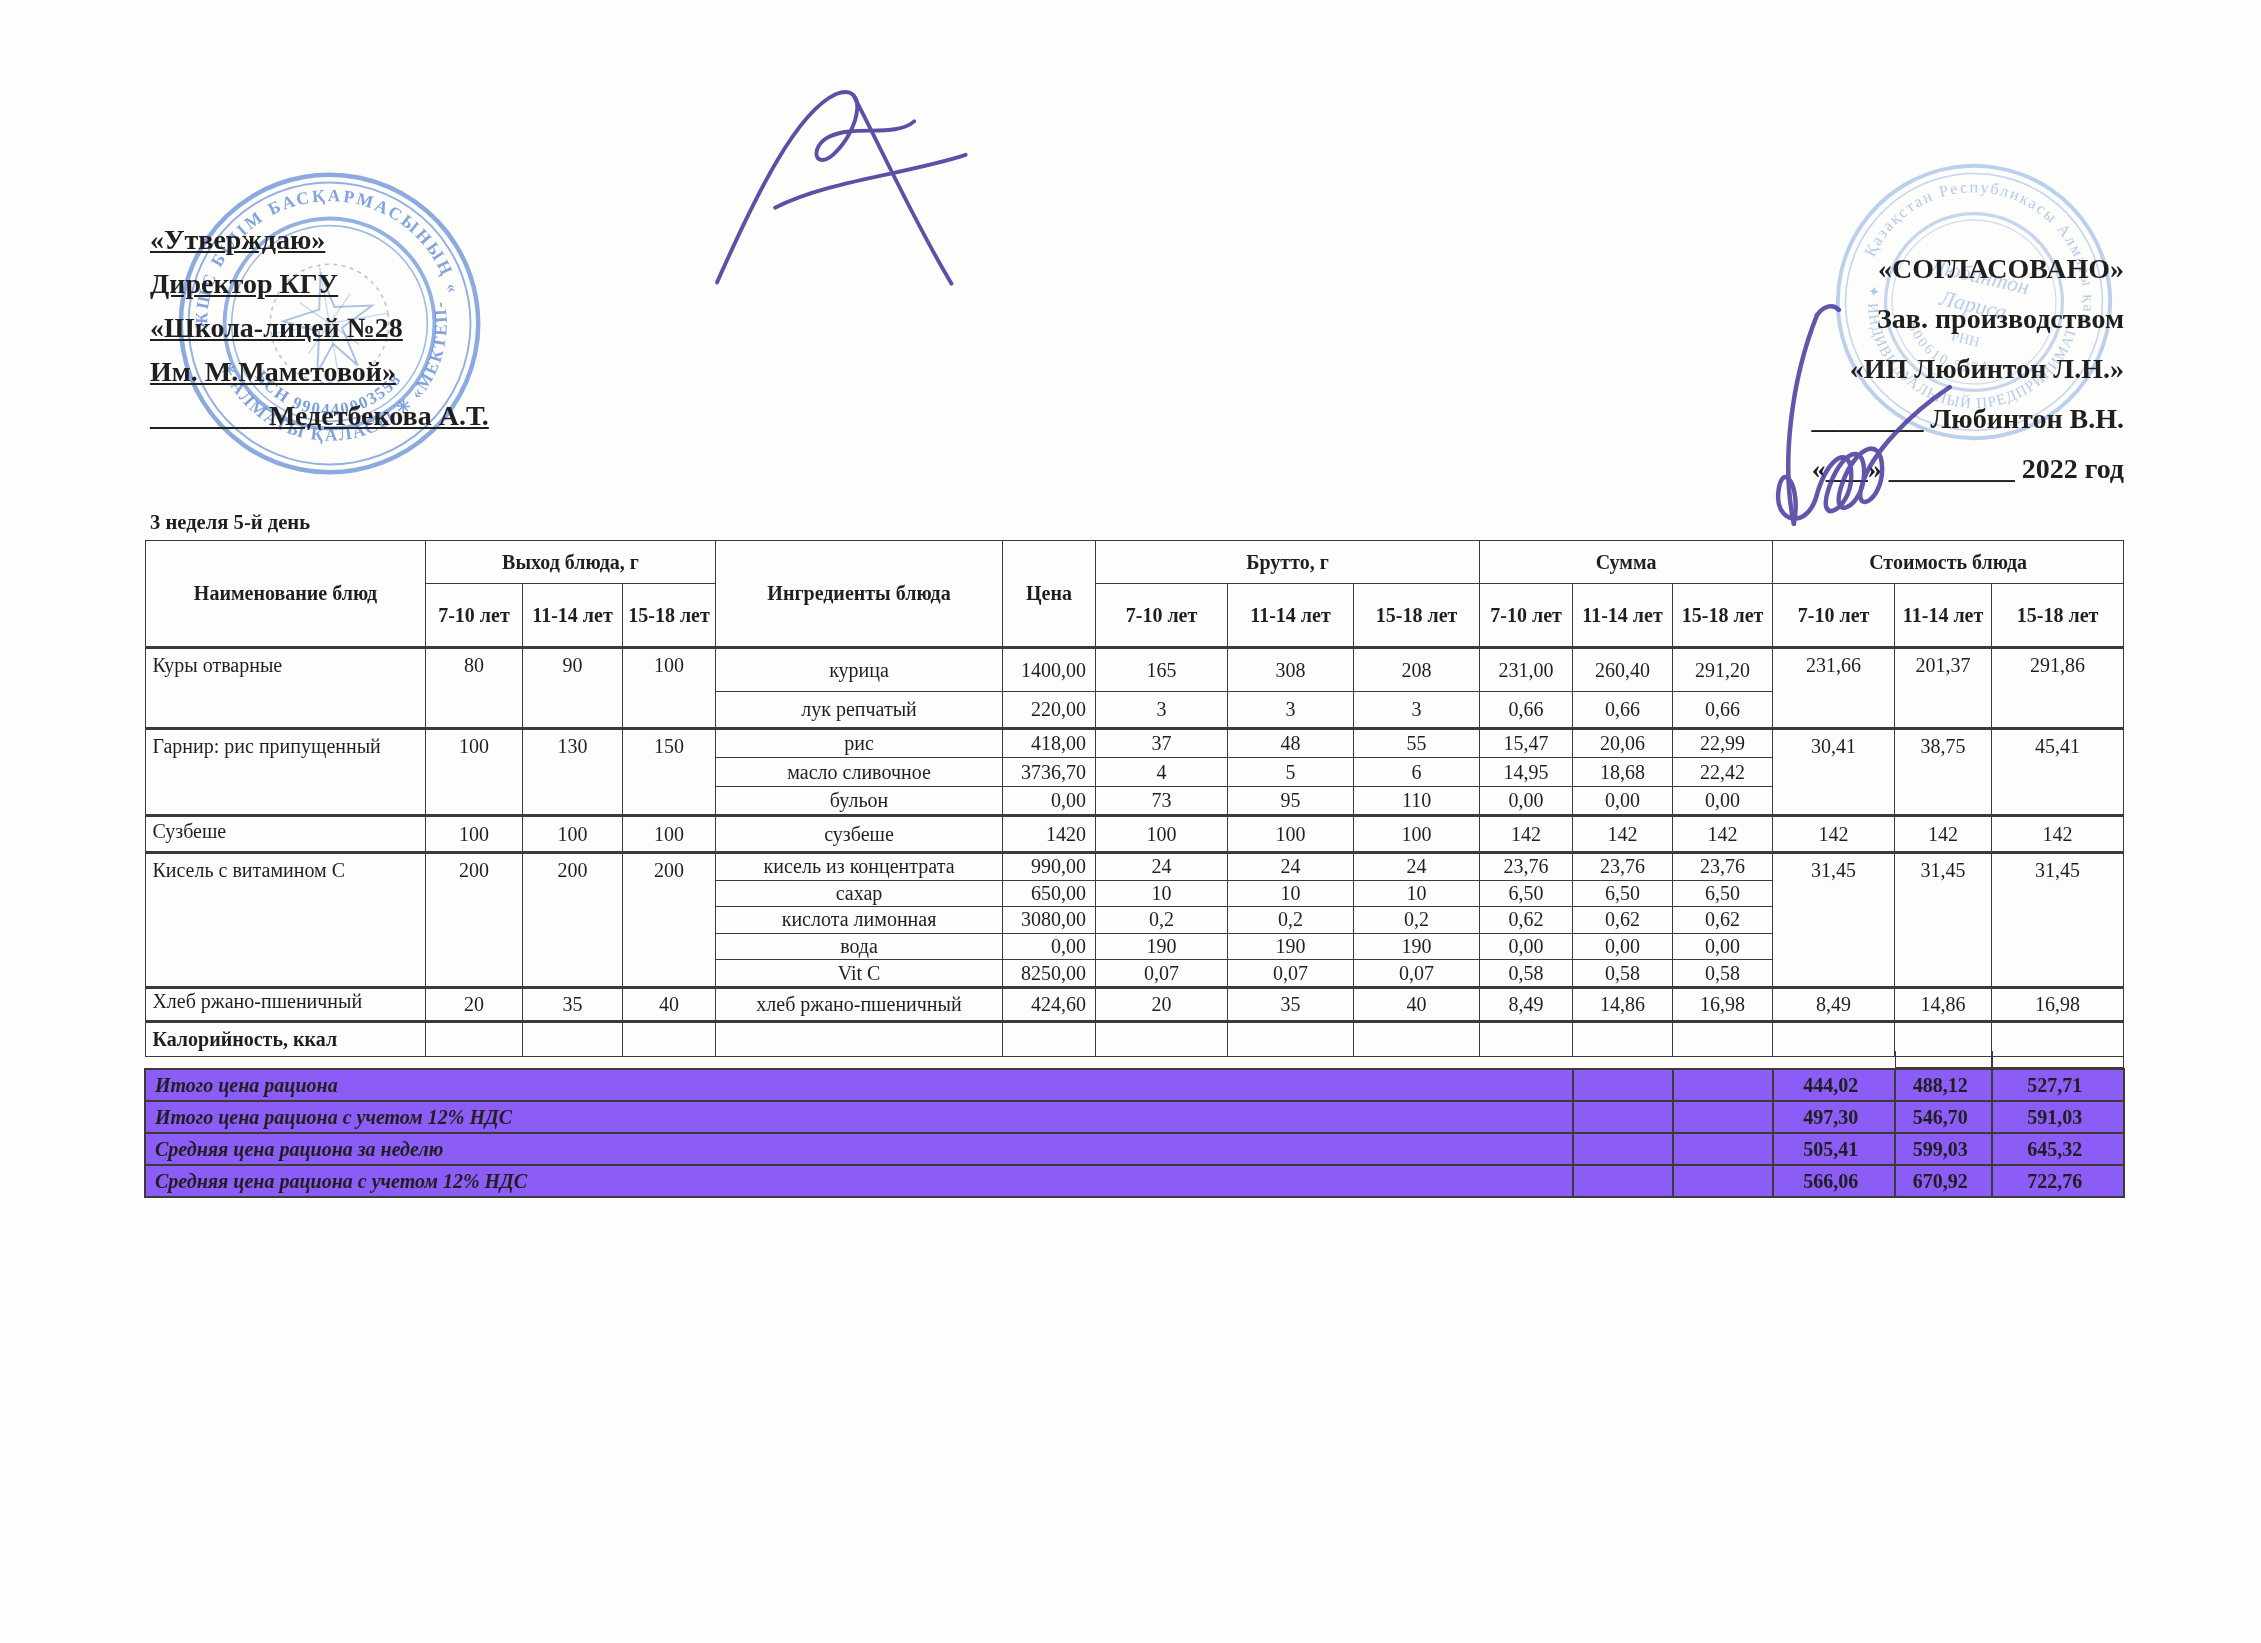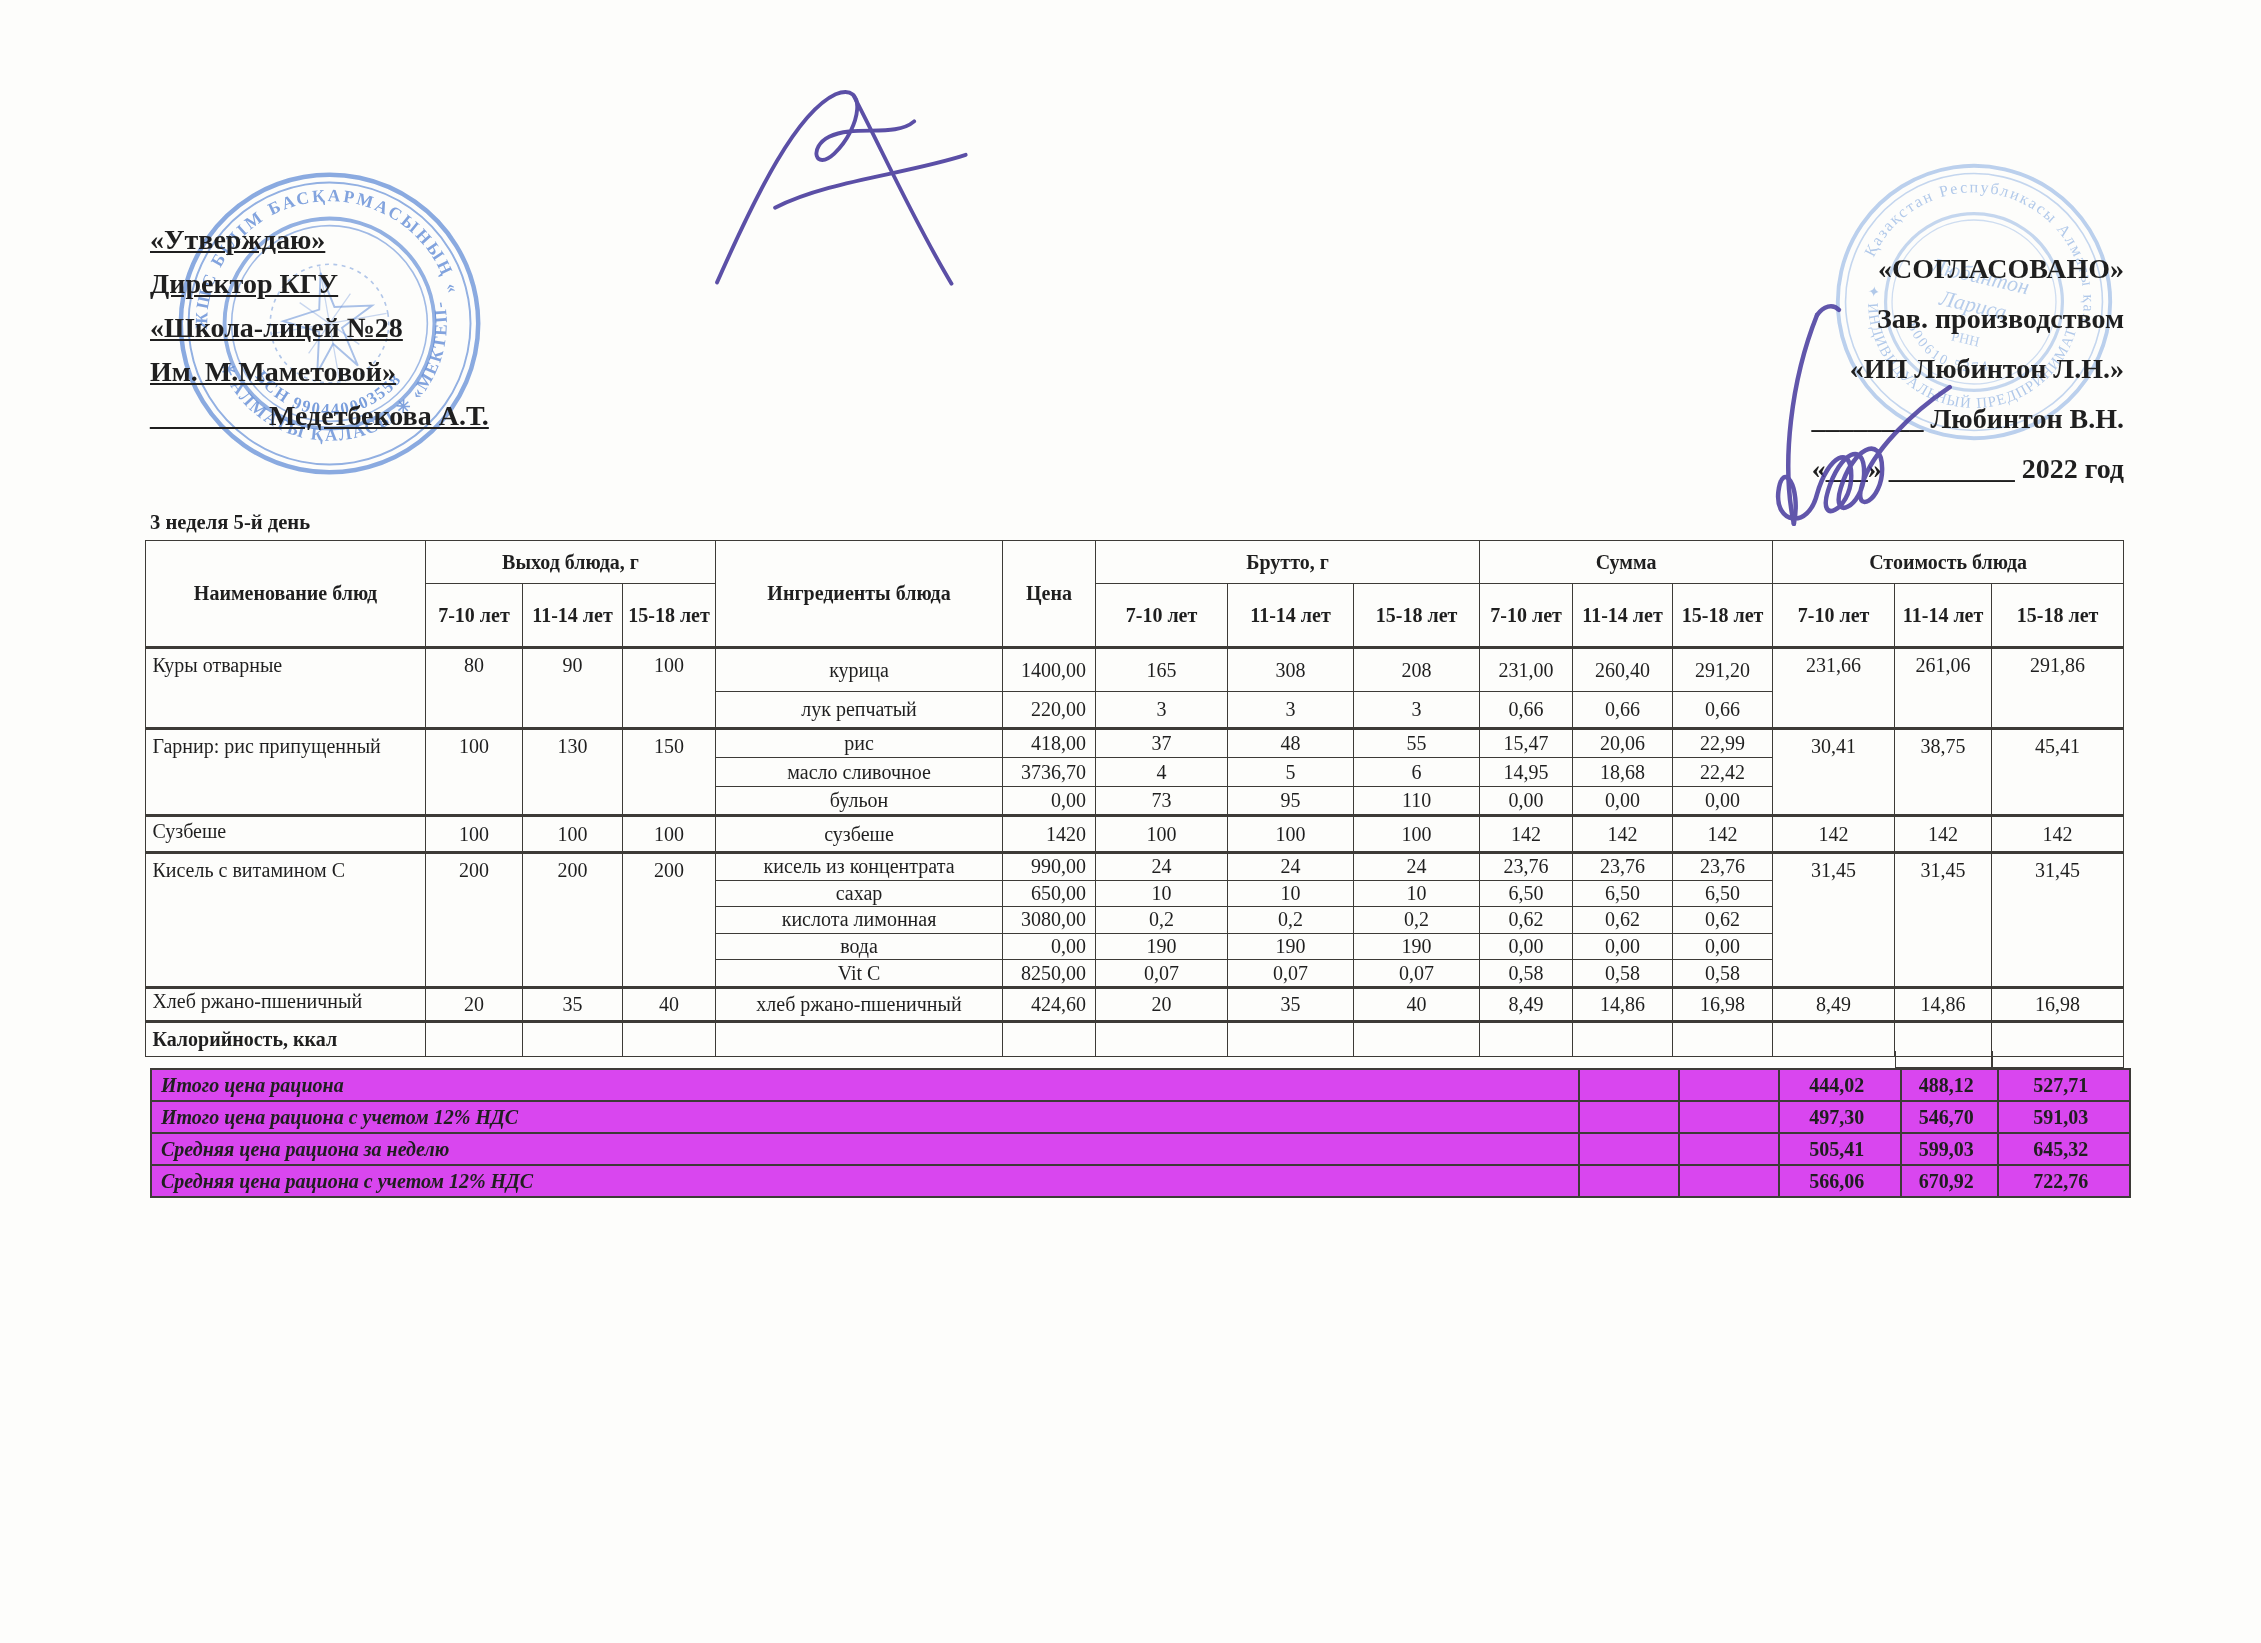--- a/index.html
+++ b/index.html
@@ -46,21 +46,21 @@
   tr.rg{height:29px;} tr.rs{height:37px;}
   tr.rki{height:26px;} tr.rb{height:34px;} tr.rc{height:35px;}
 
   
   .gap-cells{position:absolute;left:145px;top:1051px;width:1979px;height:17px;z-index:2;}
   .gap-cells div{position:absolute;top:0;height:17px;border:1.9px solid #3d3b37;border-top:none;box-sizing:border-box;}
   .gap-cells .g1{left:1750px;width:97px;}
   .gap-cells .g2{left:1847px;width:132px;}
 
   
-  .summary{position:absolute;left:150px;top:1068px;width:1979px;z-index:2;background:#d946ef;}
+  .summary{position:absolute;left:144px;top:1068px;width:1979px;z-index:2;background:#8b5cf6;}
   .summary td{border:2.6px solid #3d3b37;font-size:20px;height:28px;overflow:hidden;}
   .summary td.lbl{font-weight:bold;font-style:italic;text-align:left;padding:0 9px;}
   .summary td.val{font-weight:bold;text-align:center;padding-right:7.7px;}
 </style>
 </head>
 <body>
 
 <div class="paper">
 
   <svg class="stamp stamp-left" width="309" height="309" viewBox="0 0 480 480">
@@ -201,21 +201,21 @@
         <td class="out" rowspan="2">100</td>
         <td class="ing">курица</td>
         <td class="price">1400,00</td>
         <td>165</td>
         <td>308</td>
         <td>208</td>
         <td>231,00</td>
         <td>260,40</td>
         <td>291,20</td>
         <td class="cost" rowspan="2">231,66</td>
-        <td class="cost" rowspan="2">261,06</td>
+        <td class="cost" rowspan="2">201,37</td>
         <td class="cost" rowspan="2">291,86</td>
       </tr>
       <tr class="rk2">
         <td class="ing">лук репчатый</td>
         <td class="price">220,00</td>
         <td>3</td>
         <td>3</td>
         <td>3</td>
         <td>0,66</td>
         <td>0,66</td>

